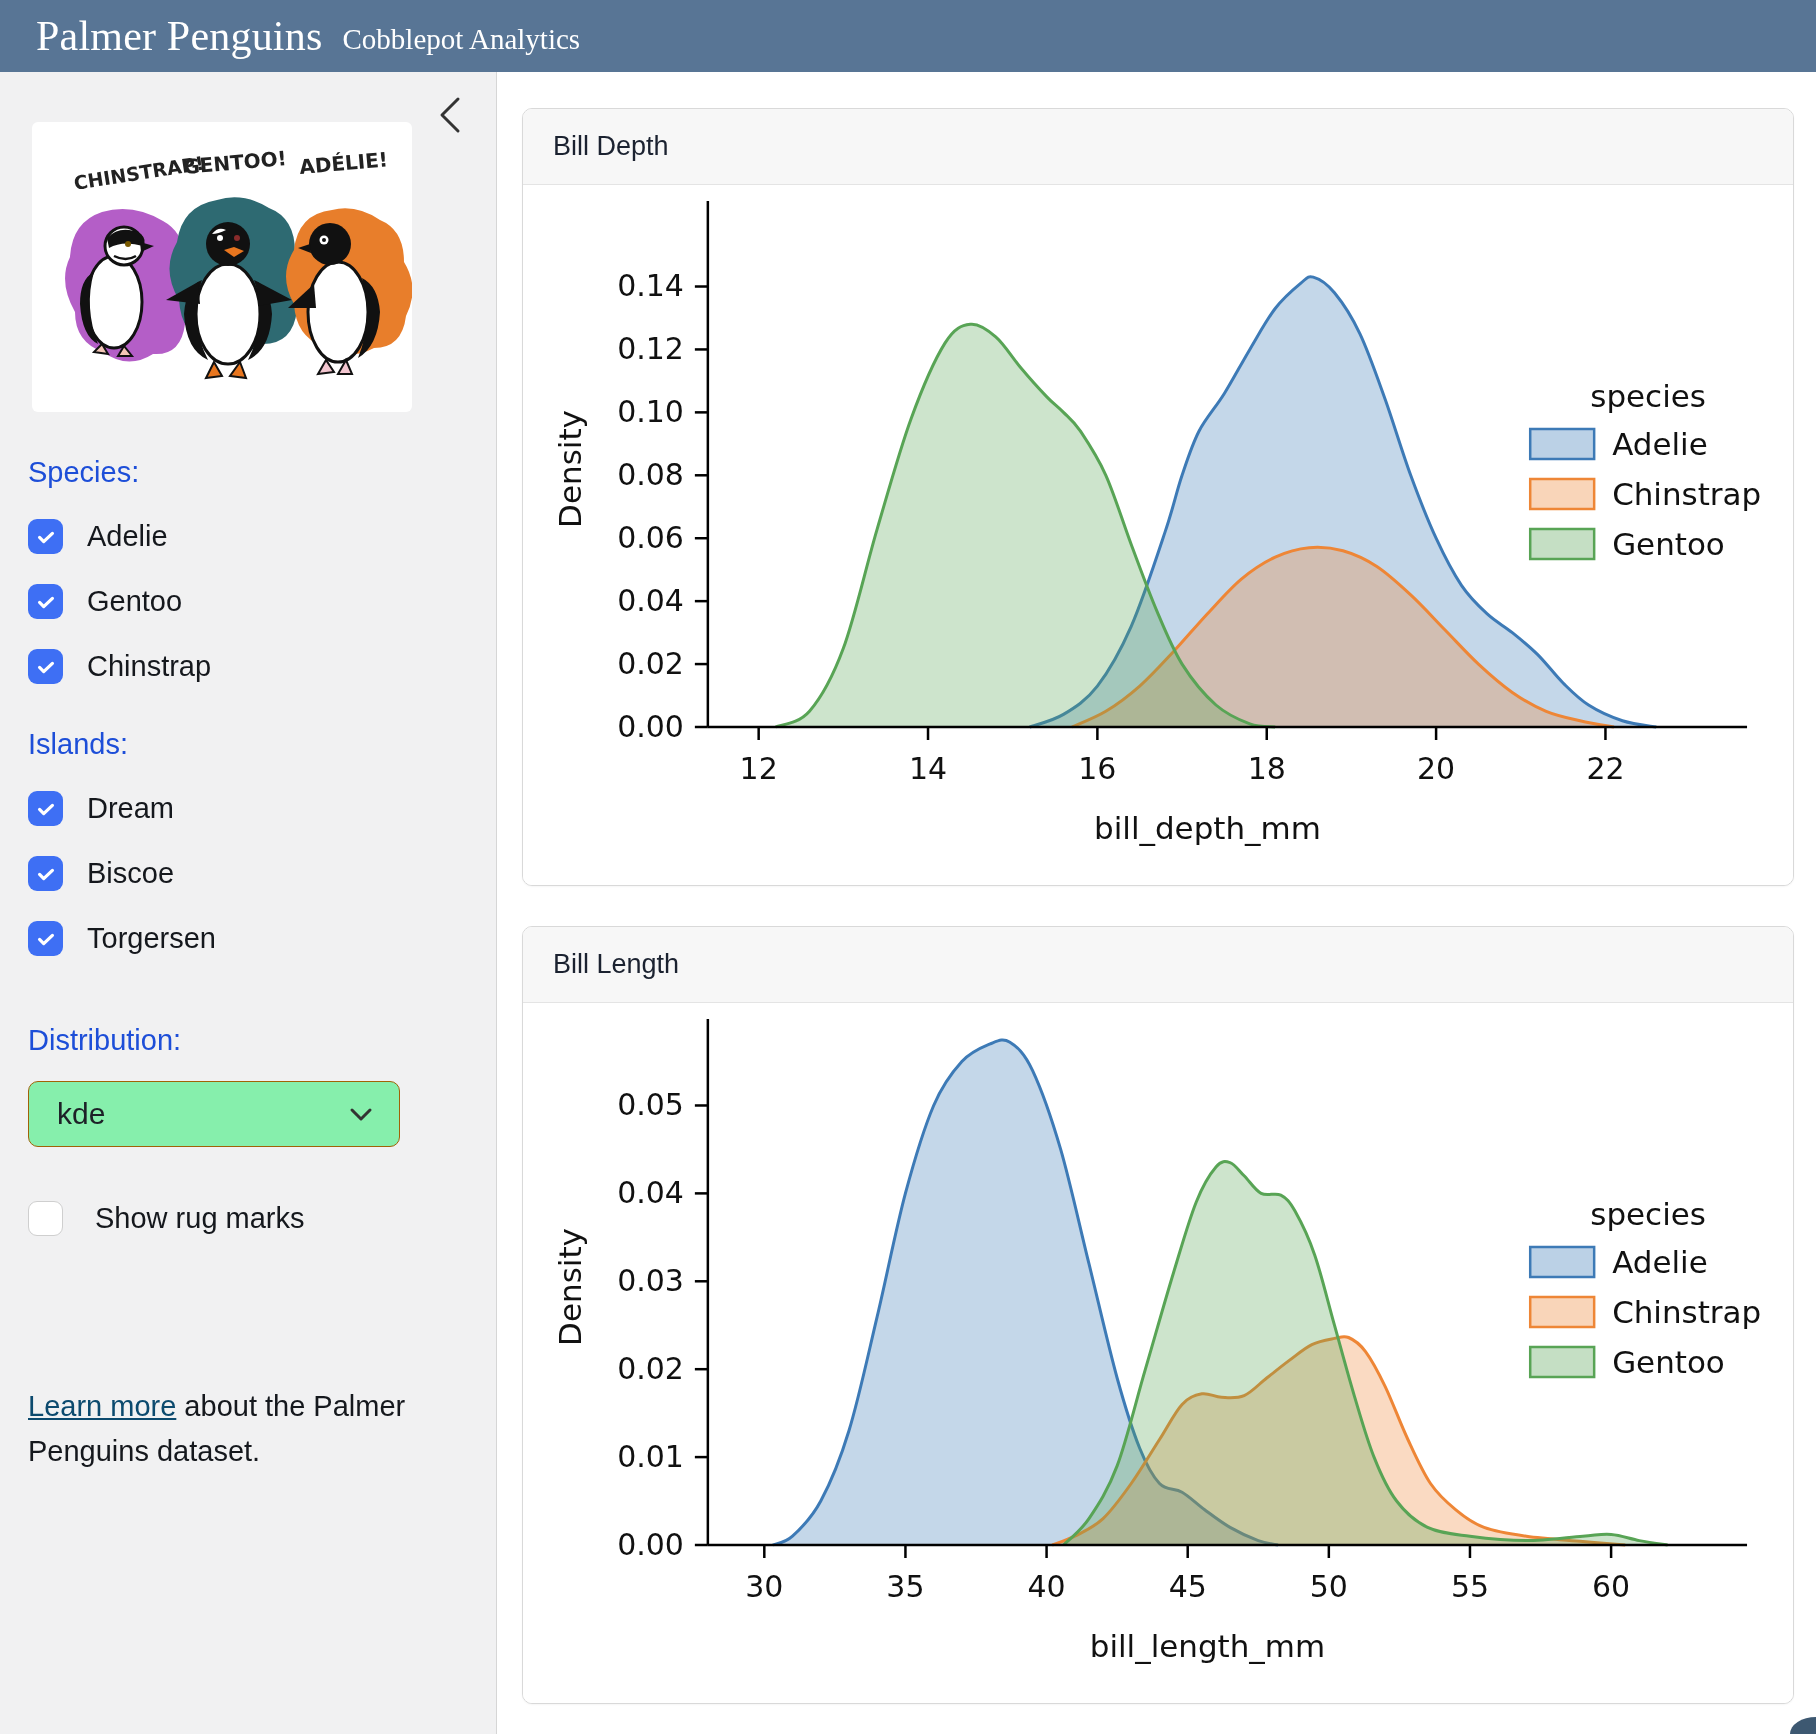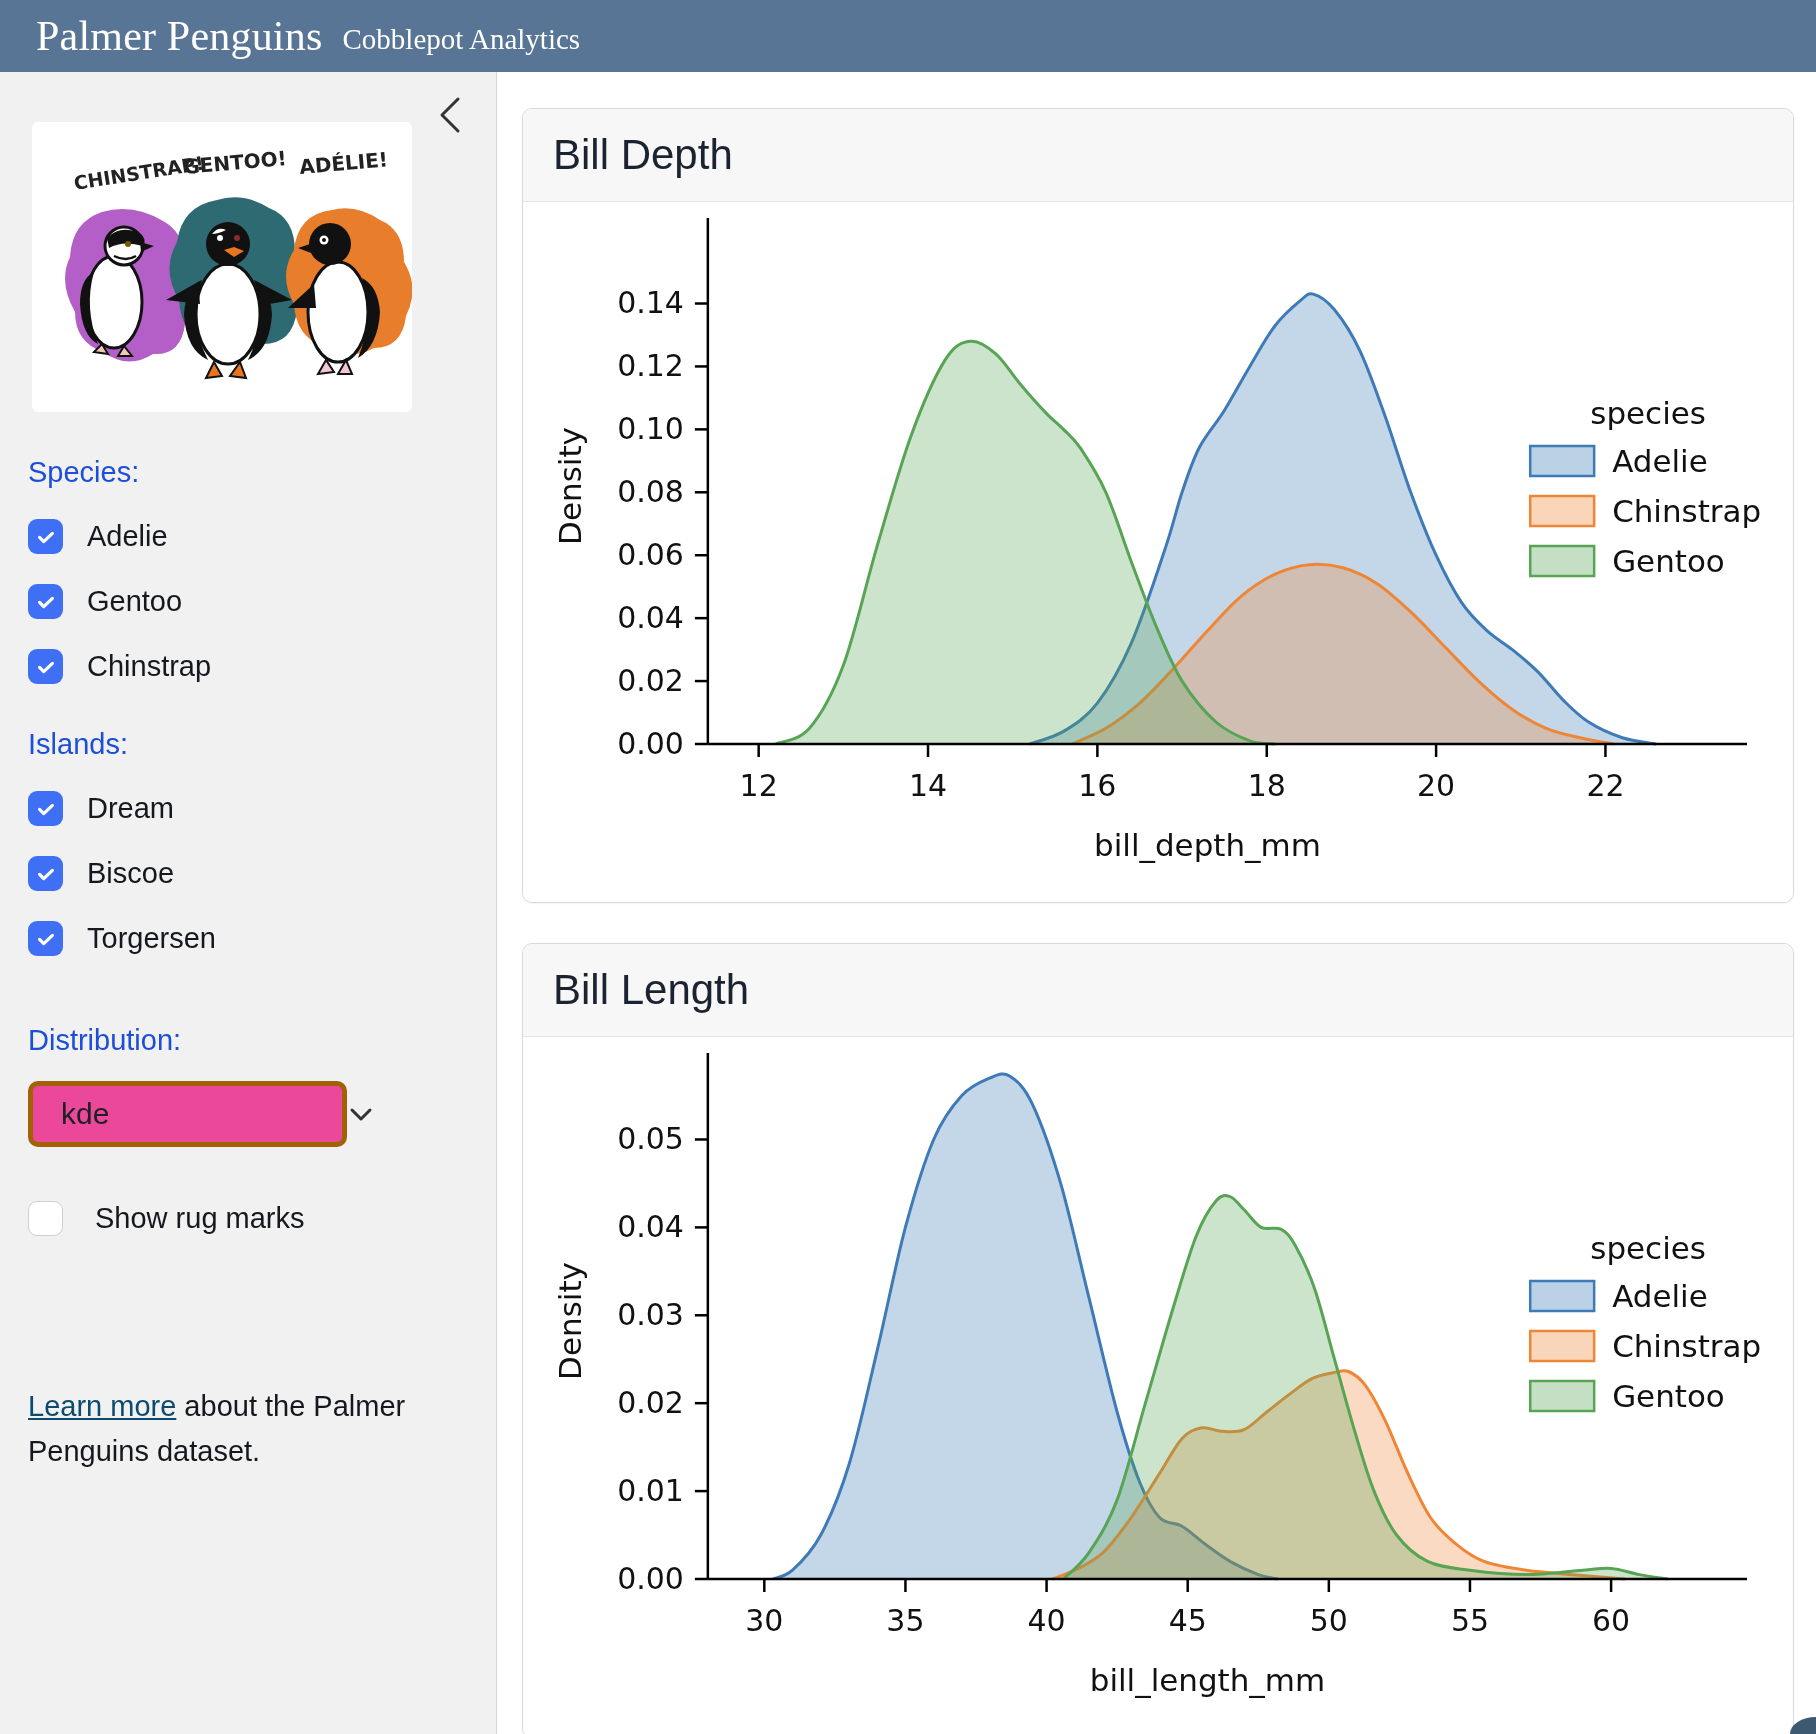--- a/index.html
+++ b/index.html
@@ -23,33 +23,33 @@
                   background:none; border:none; cursor:pointer; }
   .artwork { width:380px; height:290px; background:#ffffff; border-radius:6px;
              margin:28px 0 10px 4px; }
   .side-label { font-size:29px; color:#1d4ed8; margin-top:44px; margin-bottom:8px; }
   .chk-row { display:flex; align-items:center; gap:24px; margin:30px 0; cursor:pointer; }
   .chk-box { width:35px; height:35px; border-radius:9px; background:#3e6ff4;
              display:flex; align-items:center; justify-content:center; flex:none; }
   .chk-box.unchecked { background:#fff; border:1.5px solid #cfcfcf; }
   .chk-label { font-size:29px; color:#15181d; }
   .select-wrap { position:relative; width:372px; margin-top:24px; }
-  .select-box { width:319px; height:66px; background:#ec4899; border:5px solid #a16207;
+  .select-box { width:372px; height:66px; background:#86efac; border:1px solid #a16207;
                 border-radius:10px; font-size:30px; color:#1d2127; display:flex;
                 align-items:center; padding:0 28px; cursor:pointer; }
   .select-chevron { position:absolute; right:24px; top:20px; }
   .rug-row { margin-top:54px;gap:32px; }
   .learn { margin-top:148px; font-size:29px; color:#15181d; line-height:1.55; width:400px; }
   .learn a { color:#0c4a6e; text-decoration:underline; cursor:pointer; }
 
   
   .card { border:1px solid #d9d9d9; border-radius:10px; overflow:hidden;
           margin-bottom:40px; background:#fff; box-shadow:0 1px 2px rgba(0,0,0,.04); }
   .card-header { background:#f7f7f7; border-bottom:1px solid #e4e4e4;
-                 padding:22px 30px; font-size:42px; color:#1b2230; }
+                 padding:22px 30px; font-size:27px; color:#1b2230; }
   .card-body { height:700px; background:#fff; }
   .card-body svg { display:block; width:100%; height:100%; }
 
   .corner-badge { position:absolute; right:0; bottom:0; width:26px; height:17px;
                   background:#3d5871; border-top-left-radius:100%; }
 </style>
 </head>
 <body>
 
 <div class="header">

